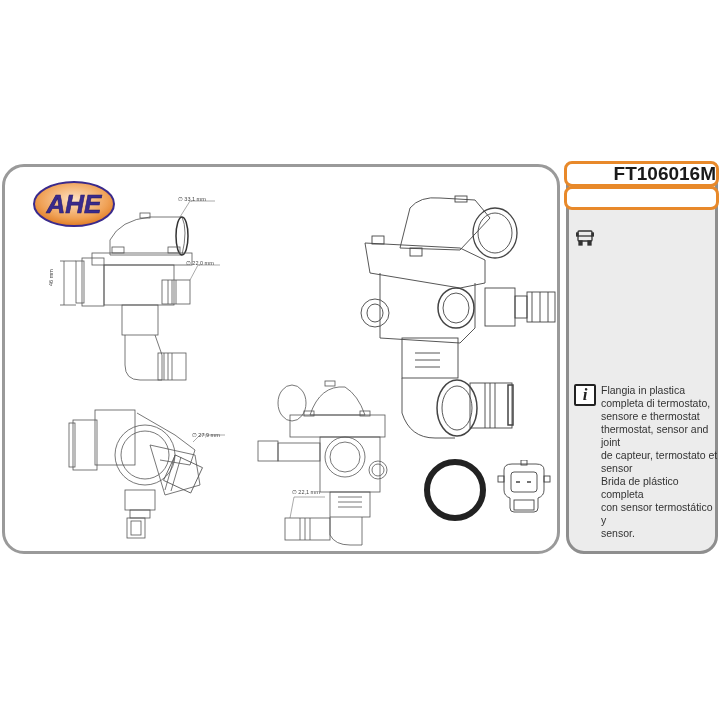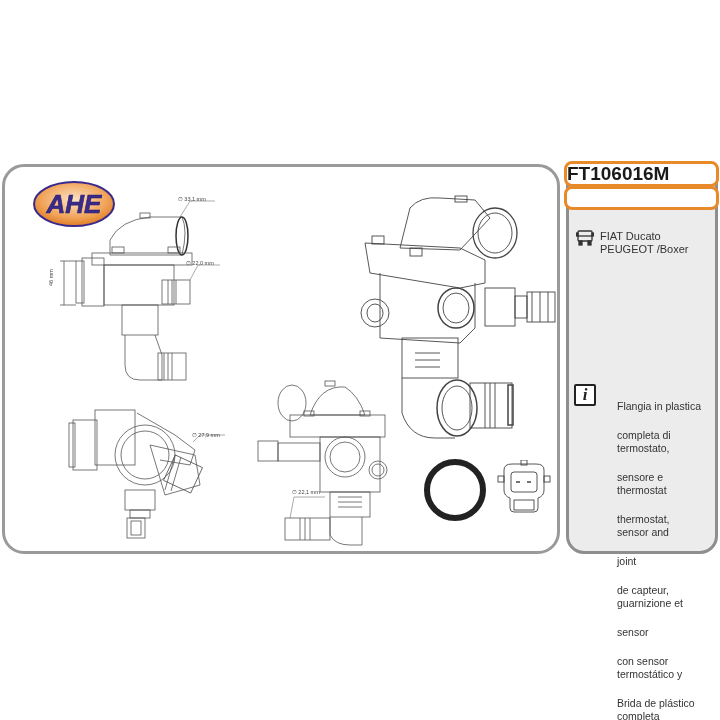--- a/index.html
+++ b/index.html
@@ -11,41 +11,41 @@
       position: absolute; left: 2px; top: 164px; width: 558px; height: 390px;
       border: 3px solid #9a9a9a; border-radius: 22px; box-sizing: border-box; background: #fff;
     }
     .side-panel {
       position: absolute; left: 566px; top: 162px; width: 152px; height: 392px;
       border: 3px solid #8e8e8e; border-radius: 18px; box-sizing: border-box; background: #ececec;
     }
     .code-box {
       position: absolute; left: 564px; top: 161px; width: 155px; height: 26px;
       border: 3px solid #e8892a; border-radius: 8px; box-sizing: border-box; background: #fff;
-      font-weight: bold; font-size: 19px; text-align: left; line-height: 20px; color: #1a1a1a;
+      font-weight: bold; font-size: 19px; text-align: right; line-height: 20px; color: #1a1a1a;
     }
     .sub-box {
       position: absolute; left: 564px; top: 186px; width: 155px; height: 24px;
       border: 3px solid #e8892a; border-radius: 8px; box-sizing: border-box; background: #fff;
     }
     .vehicle {
       position: absolute; left: 576px; top: 230px; width: 140px; display: flex; align-items: flex-start;
     }
     .vehicle svg { flex: 0 0 auto; margin-right: 6px; margin-top: 0px; }
     .vehicle-text { font-size: 11px; line-height: 13px; color: #333; }
     .info {
       position: absolute; left: 574px; top: 384px; width: 144px; display: flex; align-items: flex-start;
     }
     .info-icon {
       flex: 0 0 auto; width: 18px; height: 18px; border: 2px solid #222; border-radius: 2px;
       font-family: "Liberation Serif", serif; font-style: italic; font-weight: bold; font-size: 17px;
       line-height: 18px; text-align: center; margin-right: 5px; margin-top: 0px; color: #222; background:#fff;
     }
     .info-text { font-size: 10.5px; line-height: 13px; color: #333; }
-    .info-text div { margin: 16px; }
+    .info-text div { margin: 0; }
     .logo { position: absolute; left: 32px; top: 180px; }
     .dim {
       position: absolute; font-size: 5.5px; color: #444; white-space: nowrap;
     }
     .drawing { position: absolute; }
   </style>
 </head>
 <body>
 
 <div class="main-panel"></div>
@@ -198,33 +198,29 @@
 
 <div class="vehicle">
   <svg width="18" height="16" viewBox="0 0 18 16" fill="none" stroke="#333" stroke-width="1.3">
     <rect x="2" y="1" width="14" height="10" rx="1"></rect>
     <line x1="2" y1="6" x2="16" y2="6"></line>
     <rect x="0.5" y="3" width="1.5" height="3" fill="#333"></rect>
     <rect x="16" y="3" width="1.5" height="3" fill="#333"></rect>
     <rect x="3" y="11" width="3" height="4" fill="#333"></rect>
     <rect x="12" y="11" width="3" height="4" fill="#333"></rect>
   </svg>
-  <div class="vehicle-text">
-    <div>FIAT Ducato</div>
-    <div>PEUGEOT /Boxer</div>
-  </div>
 </div>
 
 <div class="info">
   <div class="info-icon">i</div>
   <div class="info-text">
     <div>Flangia in plastica</div>
     <div>completa di termostato,</div>
     <div>sensore e thermostat</div>
     <div>thermostat, sensor and</div>
     <div>joint</div>
-    <div>de capteur, guarnizione et</div>
+    <div>de capteur, termostato et</div>
     <div>sensor</div>
+    <div>Brida de plástico completa</div>
     <div>con sensor termostático y</div>
-    <div>Brida de plástico completa</div>
     <div>sensor.</div>
   </div>
 </div>
 
 </body></html>

